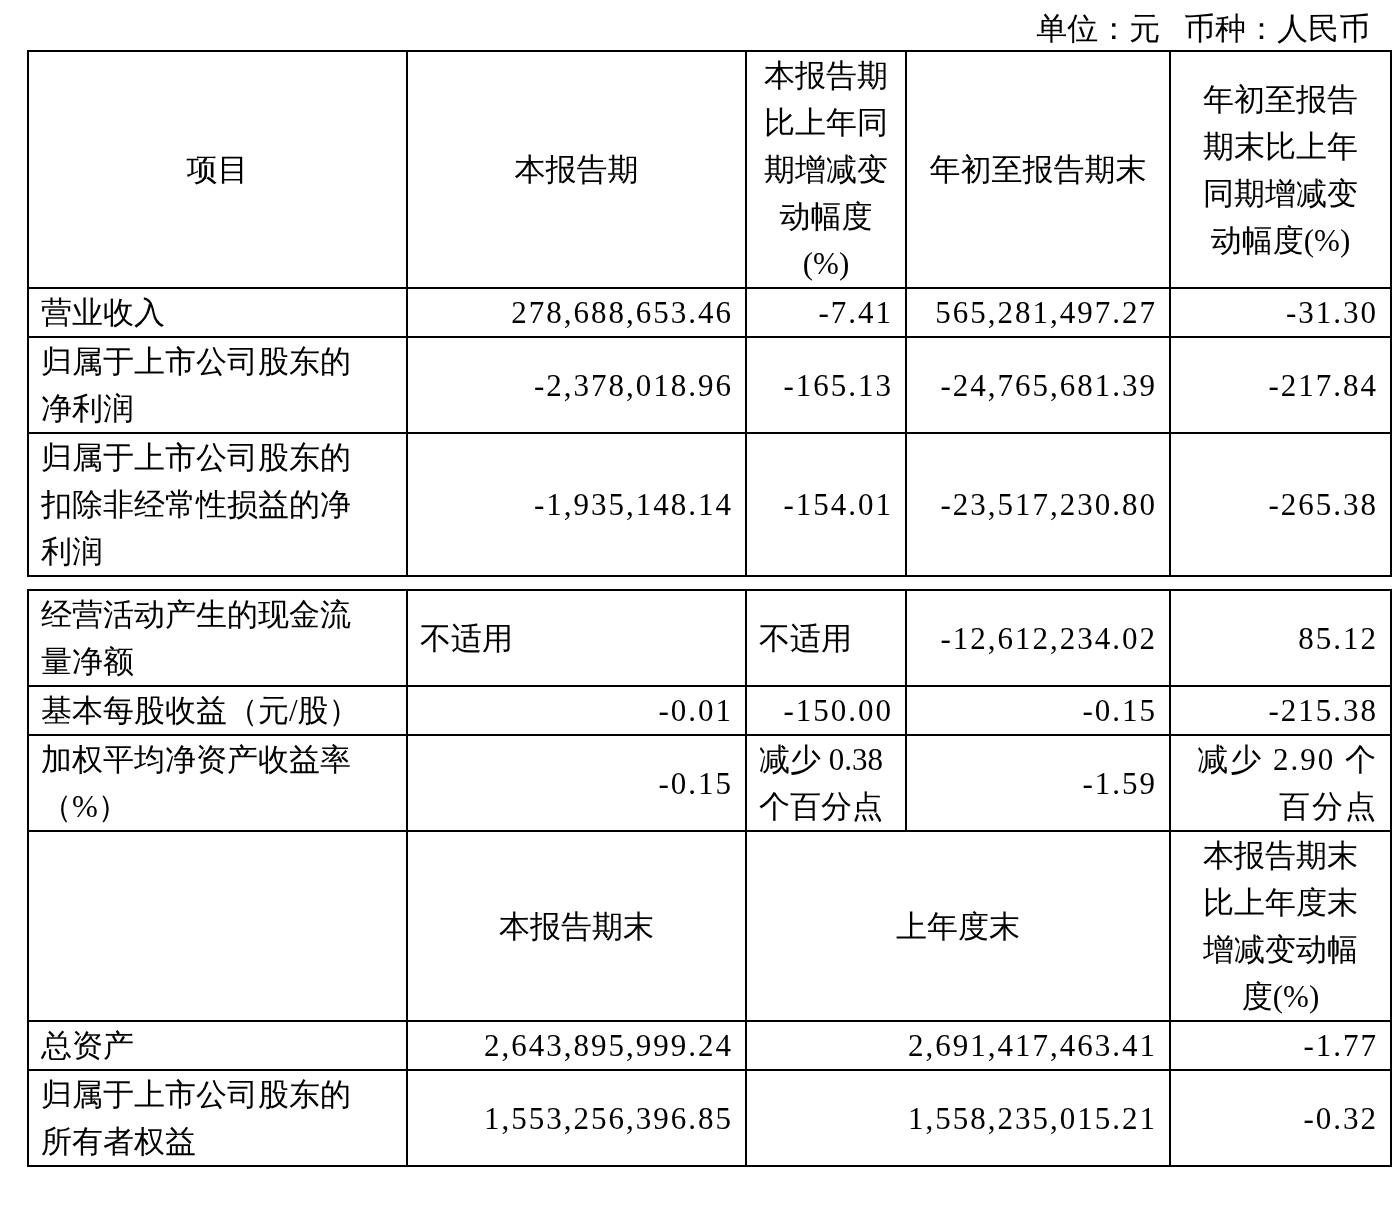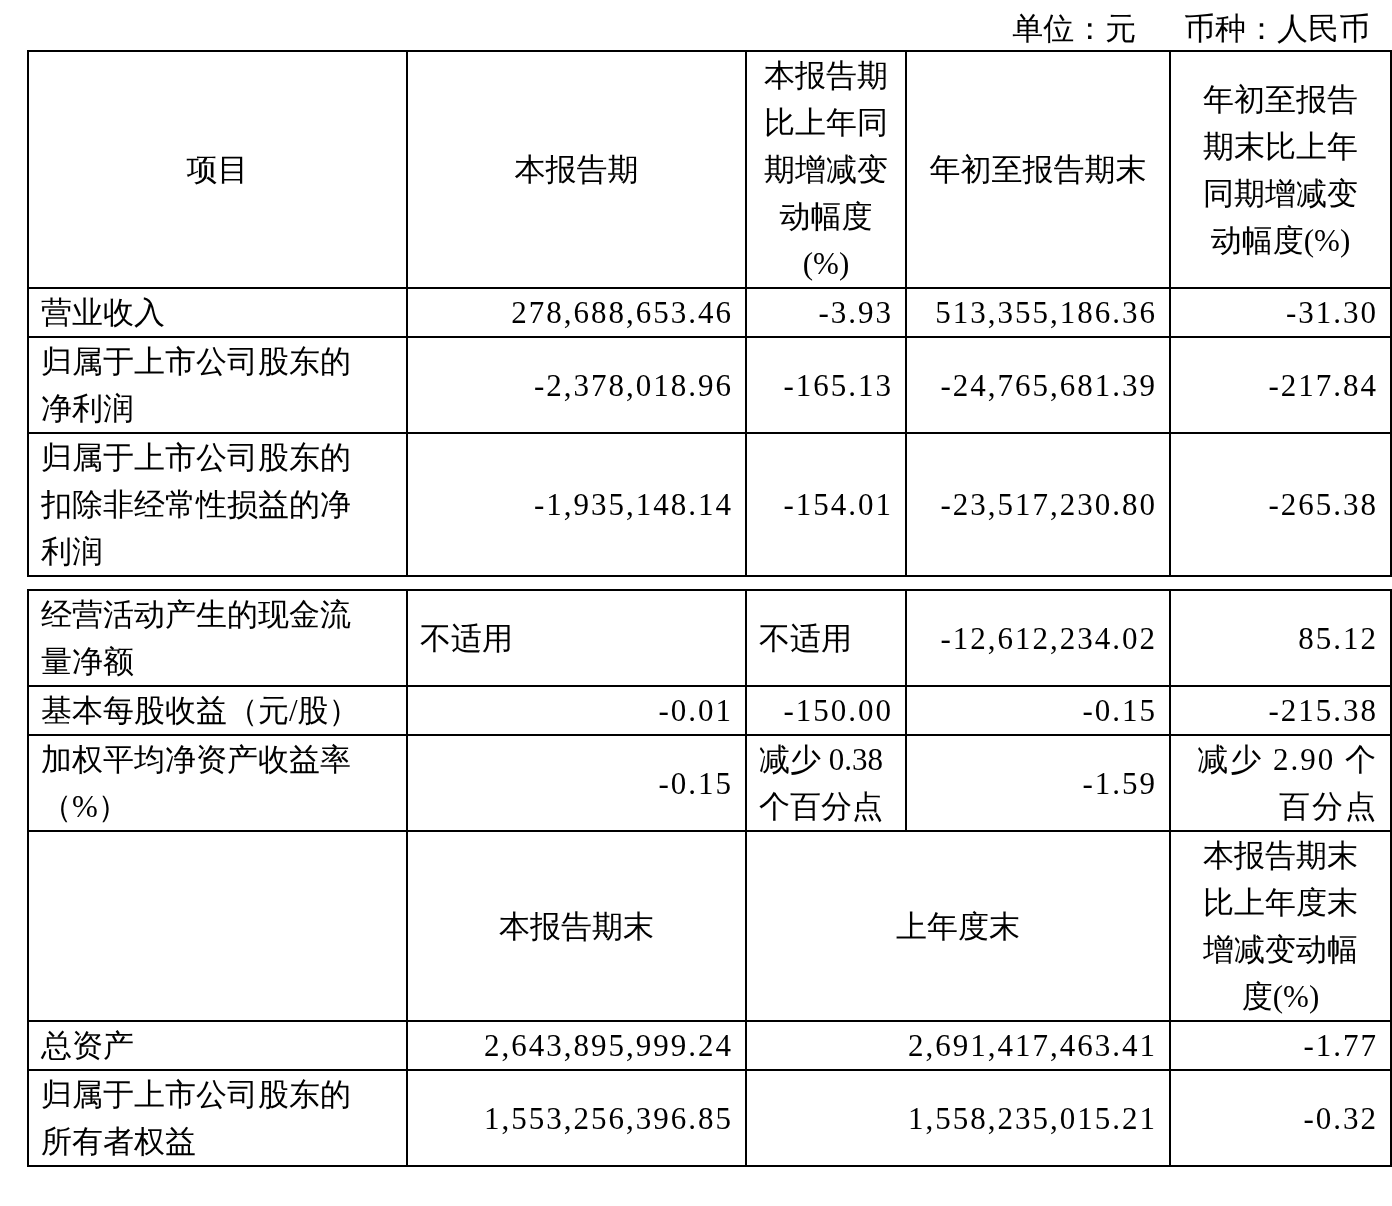--- a/index.html
+++ b/index.html
@@ -14,21 +14,21 @@
   }
   .unit-line {
     width:1363px;
     text-align:right;
     font-size:31px;
     height:42px;
     line-height:42px;
     padding-right:20px;
     box-sizing:border-box;
   }
-  .unit-line .currency { margin-left:40px; }
+  .unit-line .currency { margin-left:16px; }
   table.tbl {
     border-collapse:collapse;
     table-layout:fixed;
     width:1363px;
   }
   .tbl td {
     border:2px solid #000000;
     font-size:31px;
     line-height:47px;
     padding:0 12px;
@@ -77,22 +77,22 @@
 (%)</td>
       <td class="th">年初至报告期末</td>
       <td class="th">年初至报告
 期末比上年
 同期增减变
 动幅度(%)</td>
     </tr>
     <tr>
       <td class="lbl">营业收入</td>
       <td class="num">278,688,653.46</td>
-      <td class="num">-3.93</td>
-      <td class="num">513,355,186.36</td>
+      <td class="num">-7.41</td>
+      <td class="num">565,281,497.27</td>
       <td class="num">-31.30</td>
     </tr>
     <tr>
       <td class="lbl">归属于上市公司股东的
 净利润</td>
       <td class="num">-2,378,018.96</td>
       <td class="num">-165.13</td>
       <td class="num">-24,765,681.39</td>
       <td class="num">-217.84</td>
     </tr>

